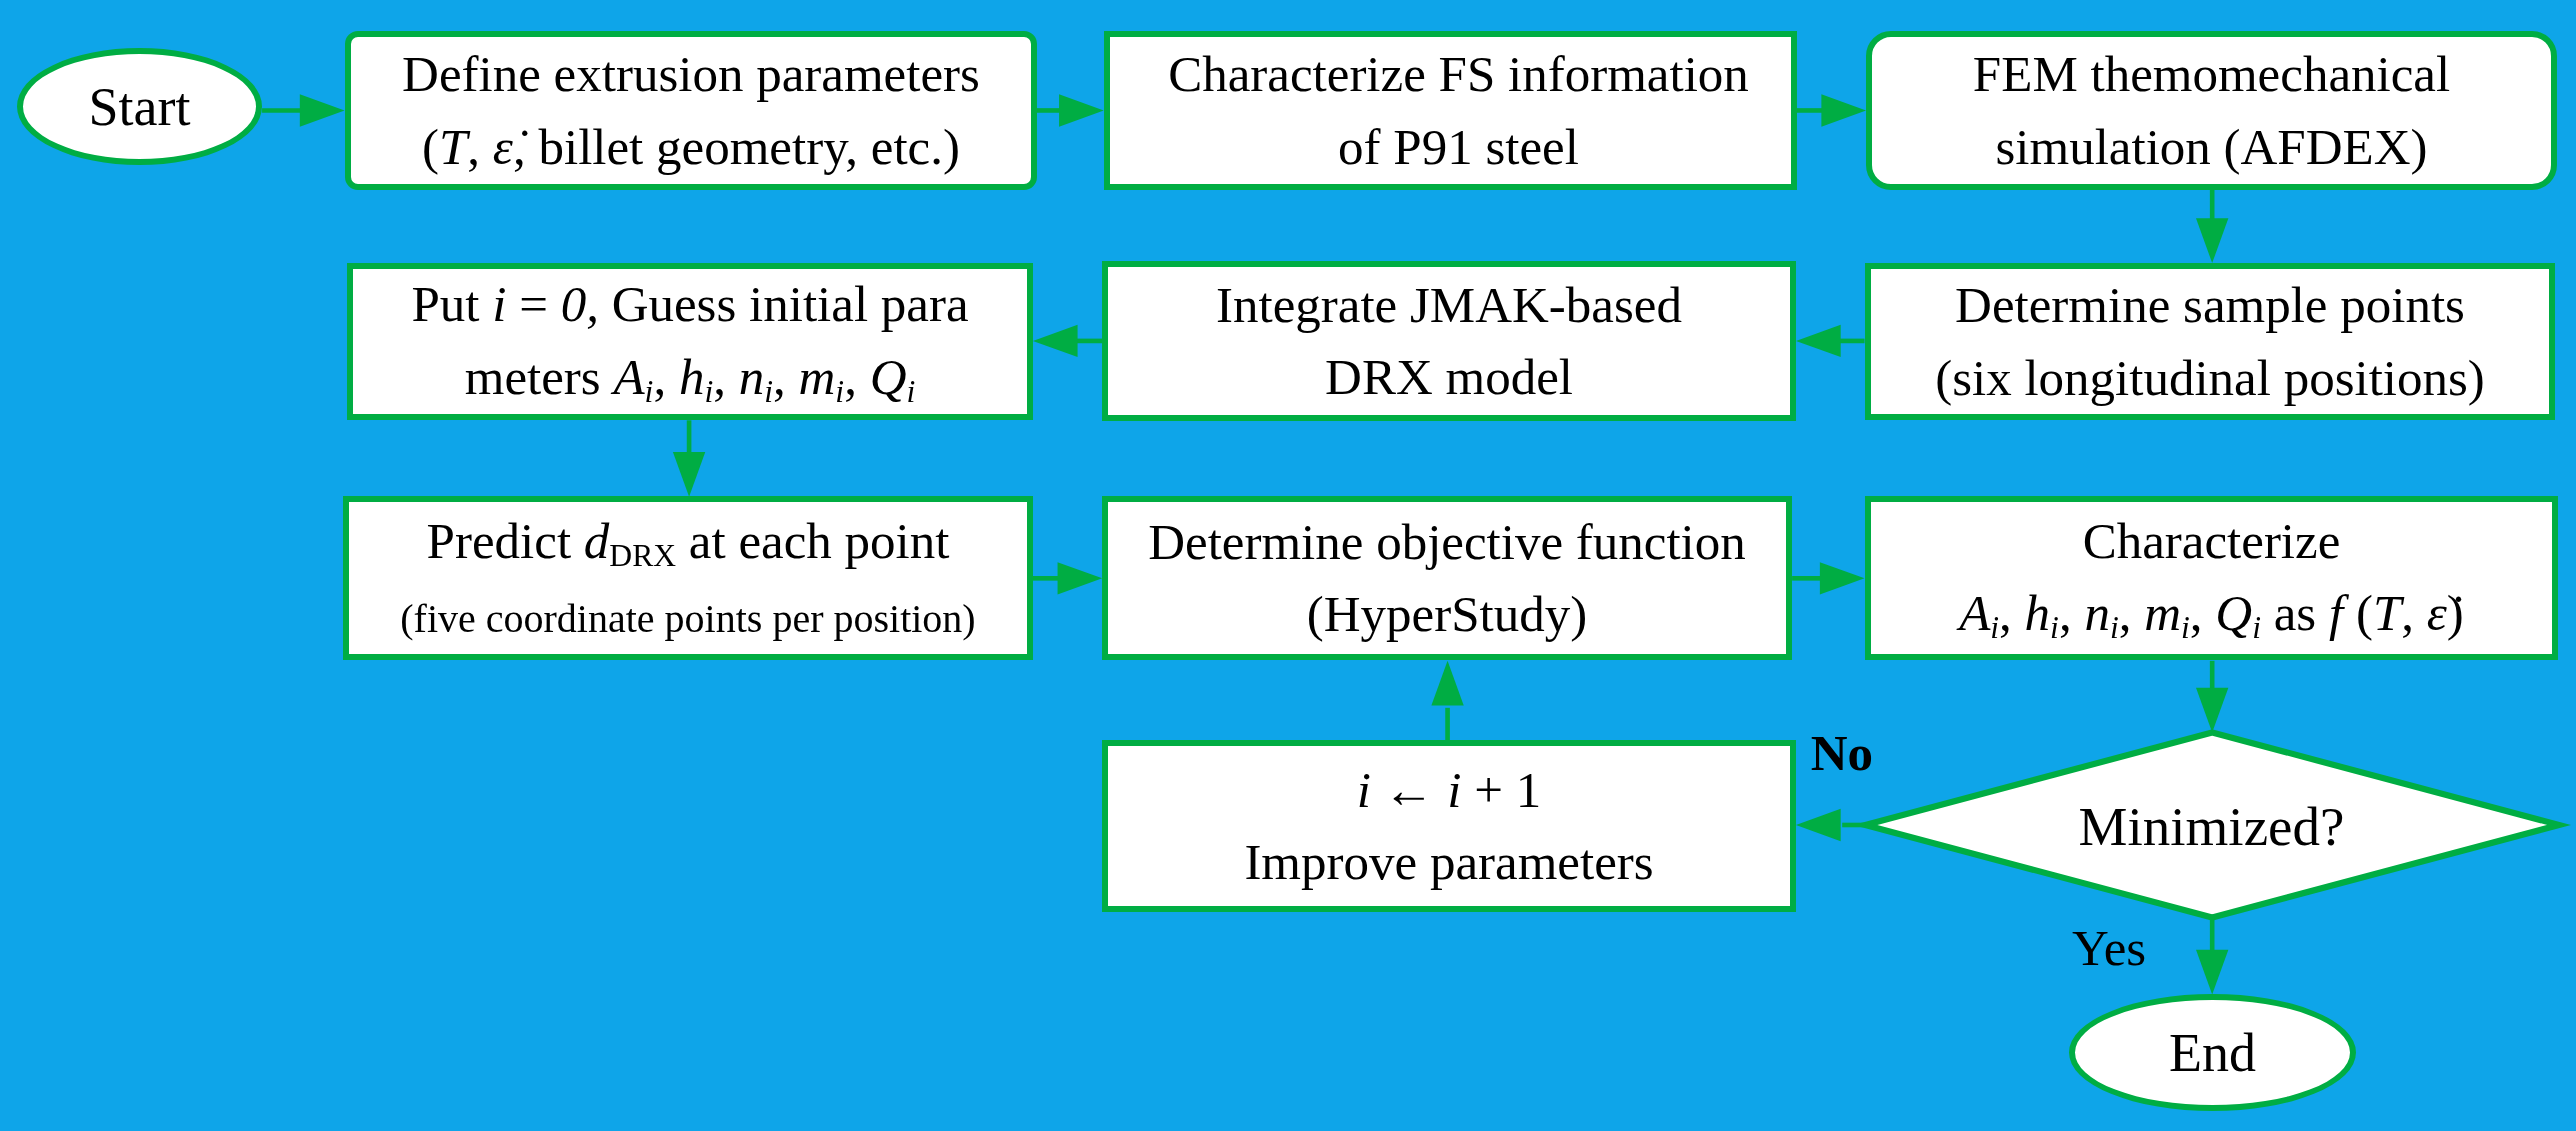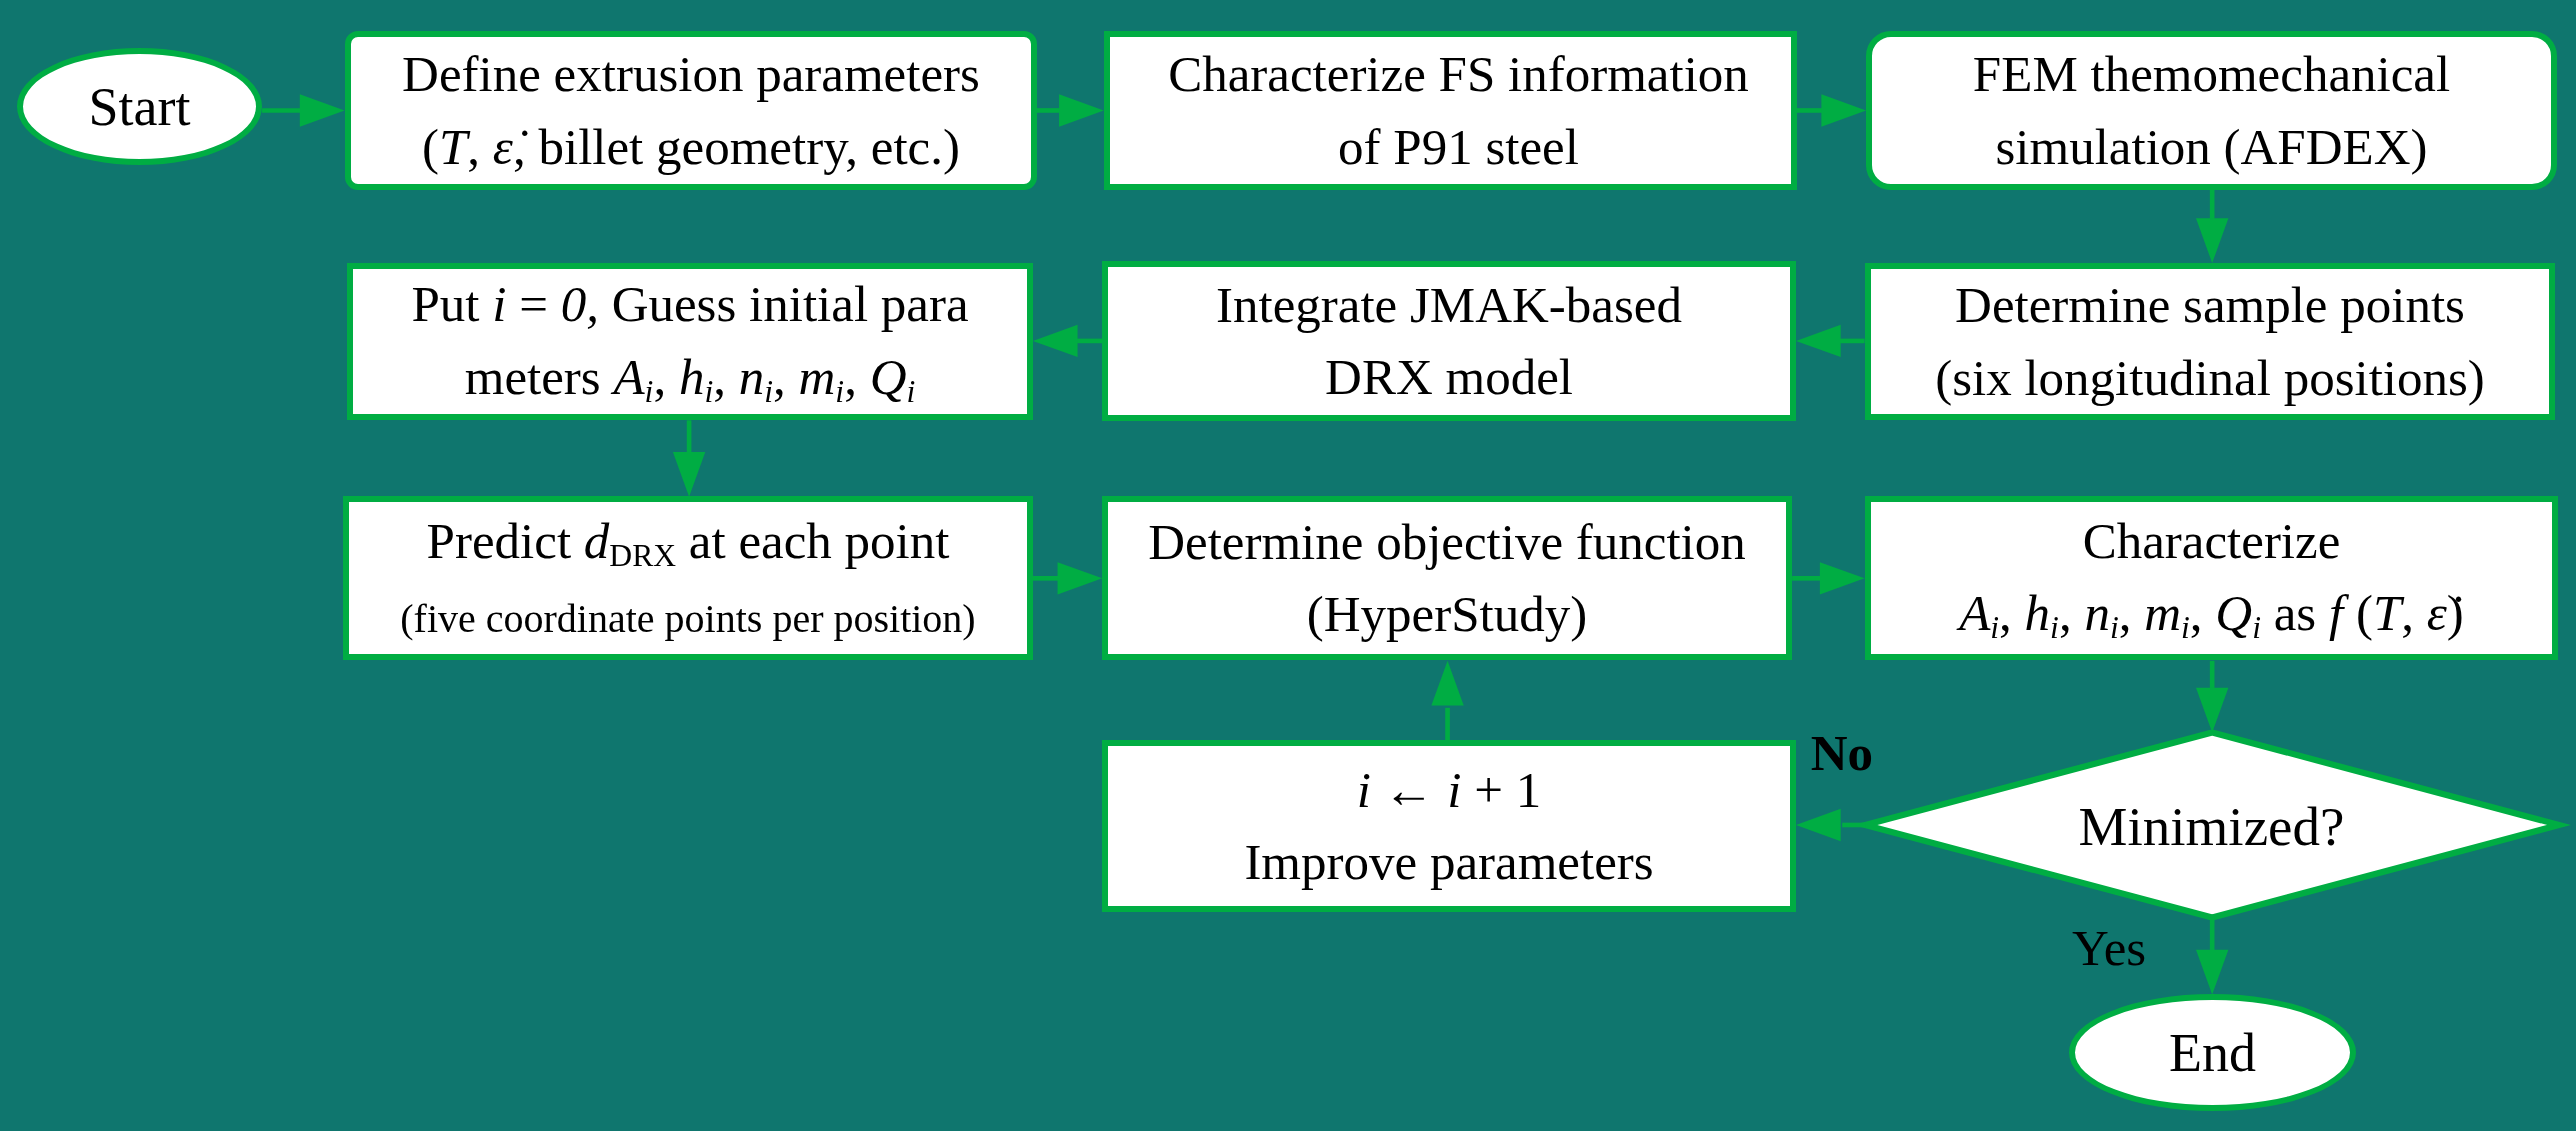--- a/index.html
+++ b/index.html
@@ -8,21 +8,21 @@
   }
   html, body {
     margin: 0;
     padding: 0;
     background: #ffffff;
   }
   .canvas {
     position: relative;
     width: 2576px;
     height: 1132px;
-    background: #0f766e;
+    background: #0ea5e9;
     font-family: "Liberation Serif", "DejaVu Serif", serif;
     color: var(--ink);
     overflow: hidden;
   }
   .box {
     position: absolute;
     box-sizing: border-box;
     border: 6.2px solid var(--green);
     background: #ffffff;
     display: flex;

